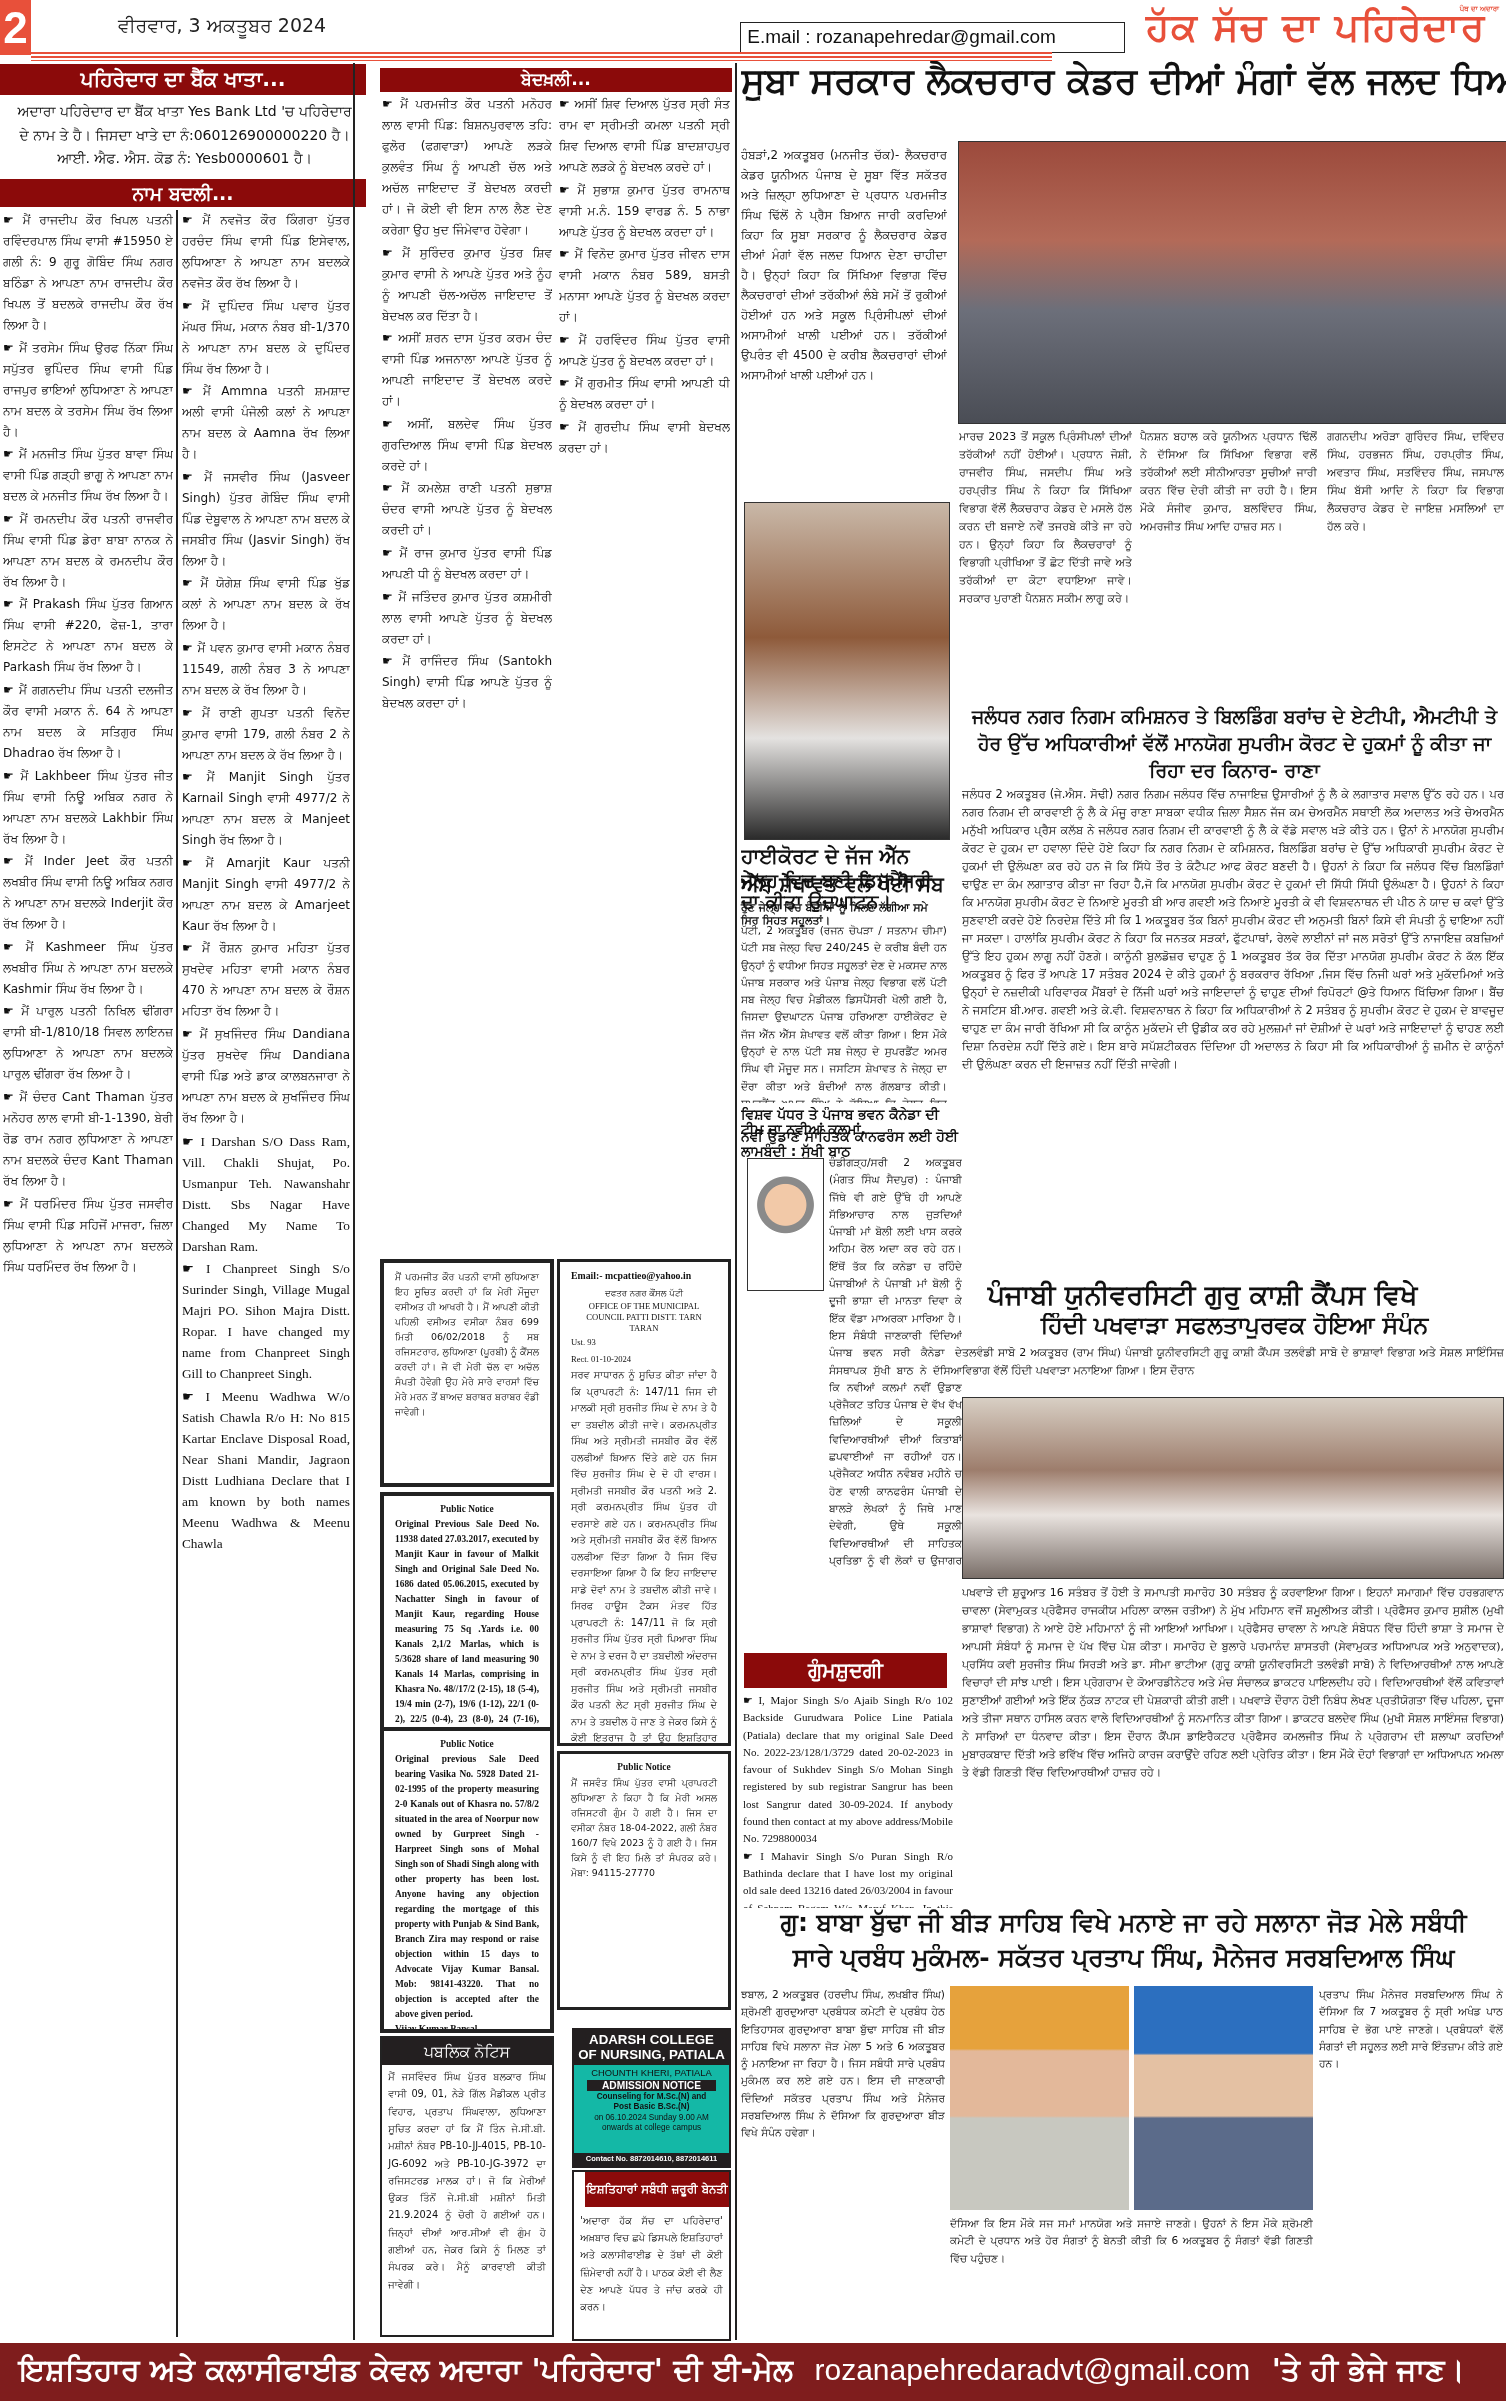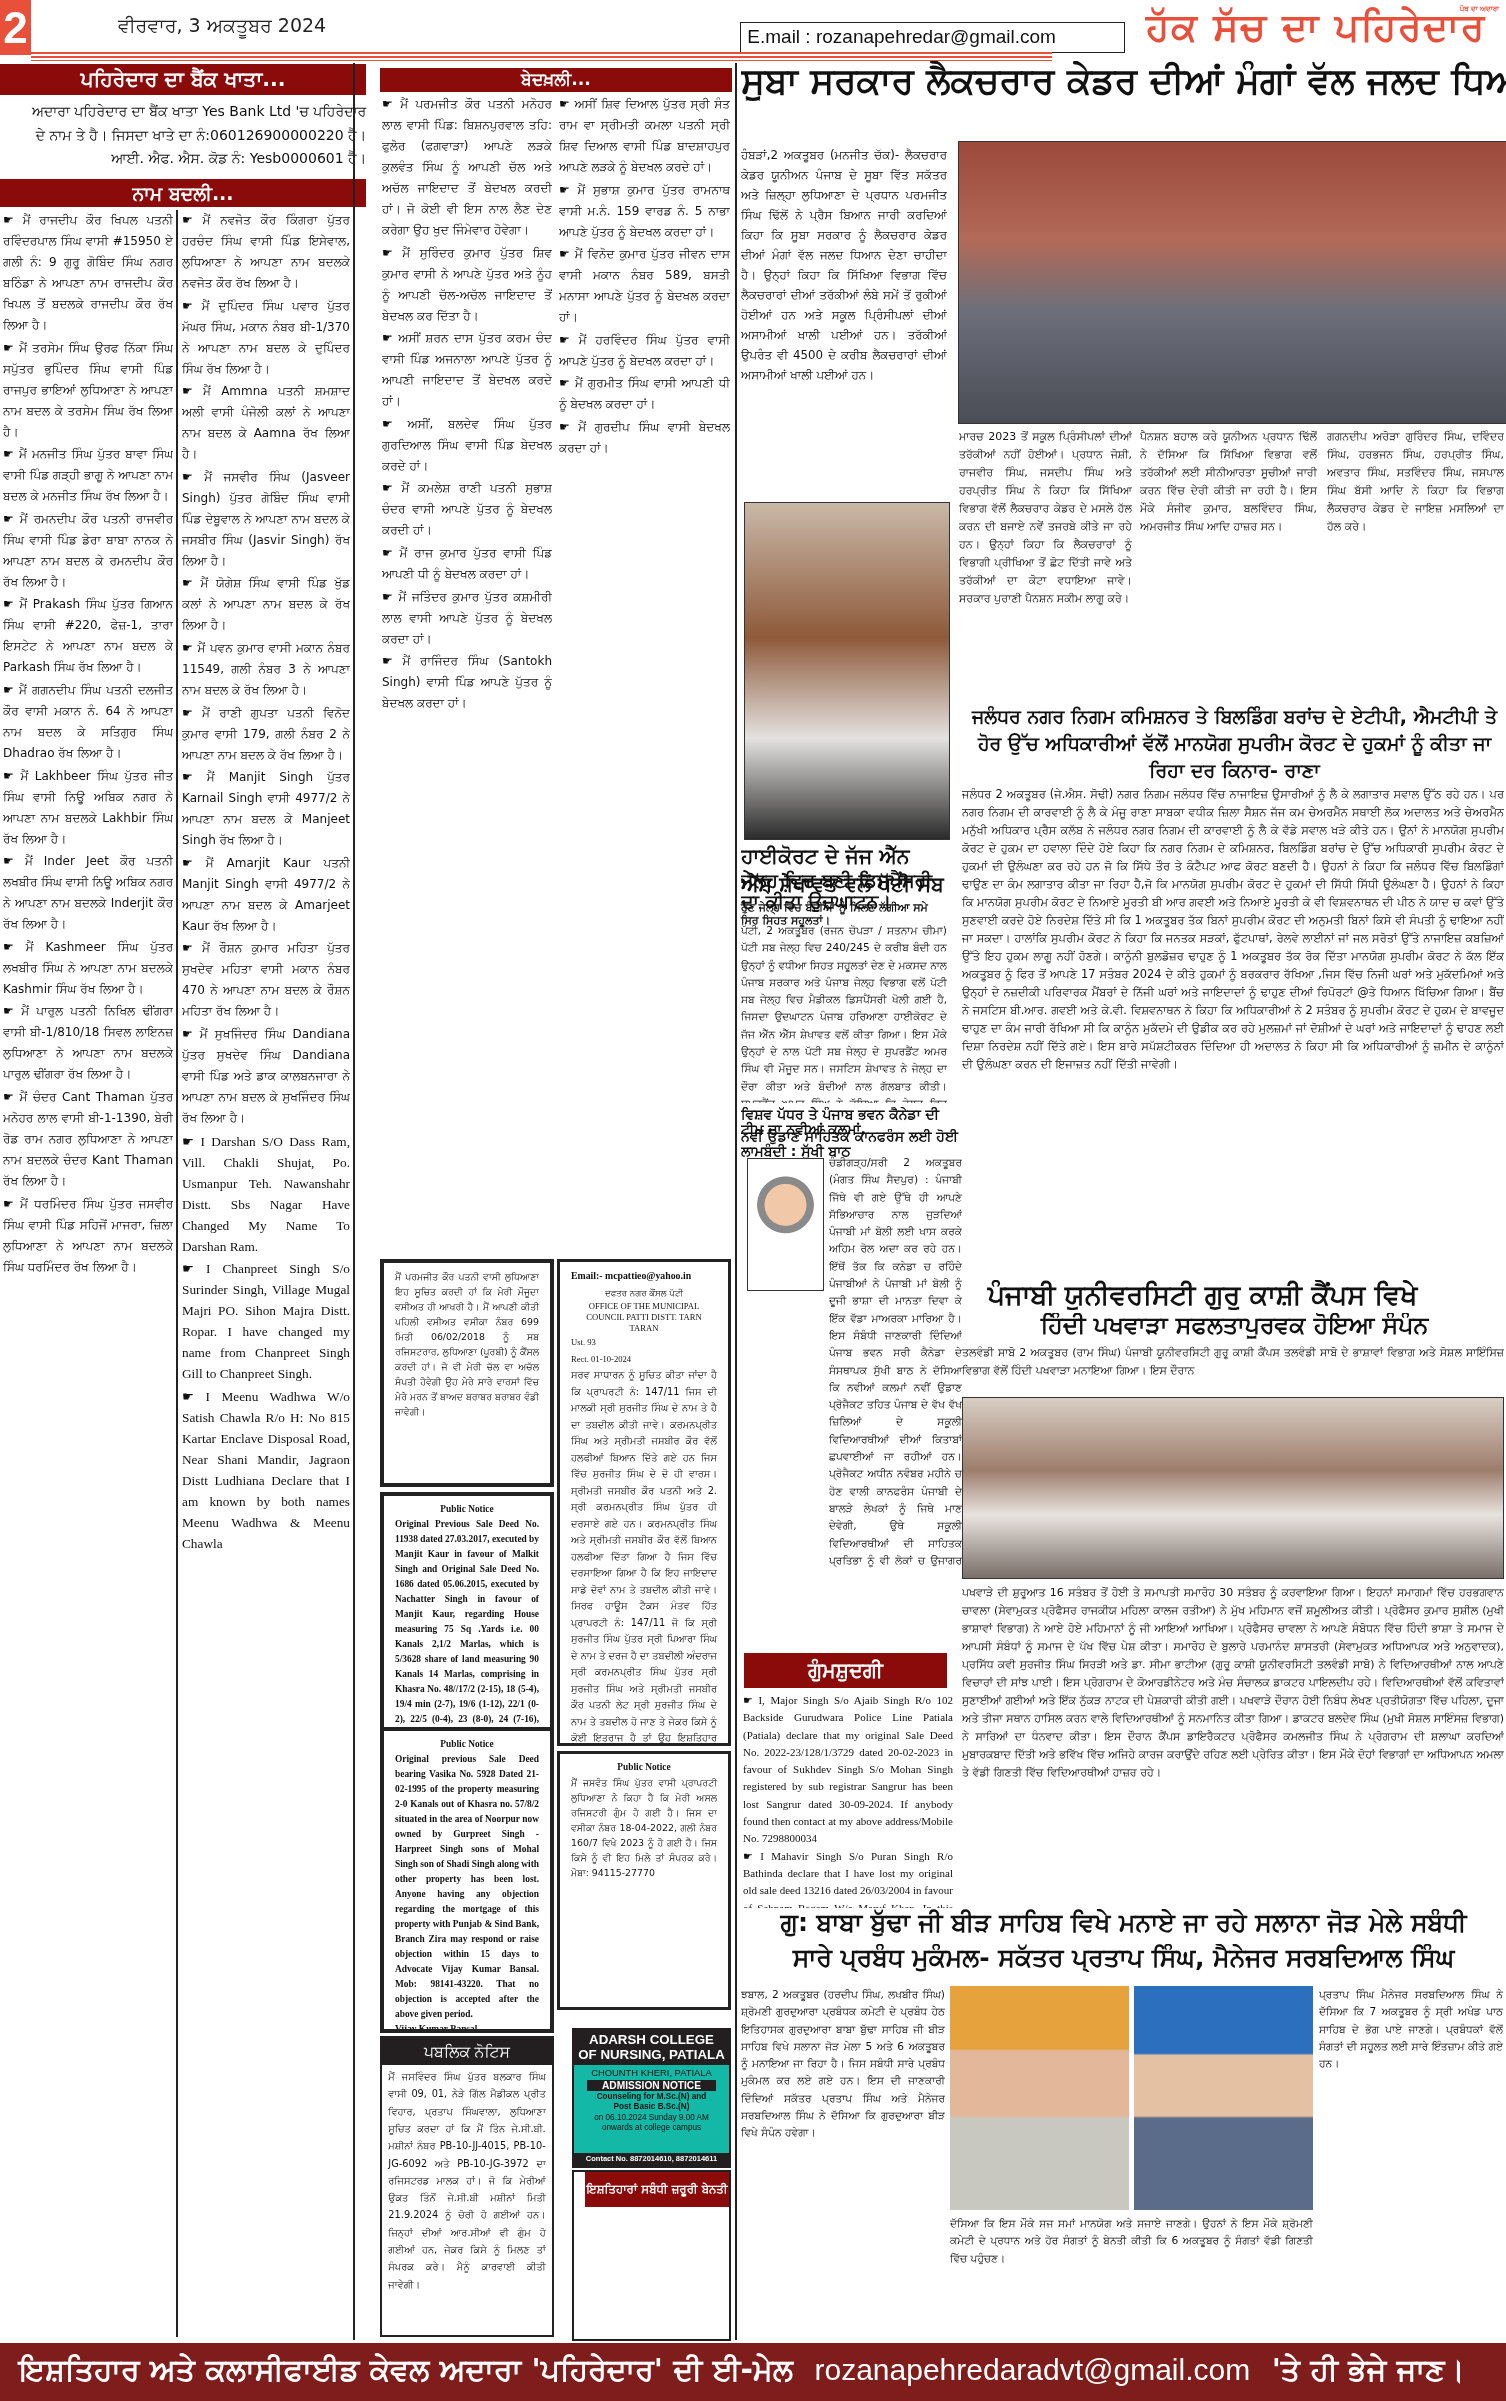--- a/index.html
+++ b/index.html
@@ -39,21 +39,21 @@
 <div class="abs pg-num">2</div>
 <div class="abs hdr-date">ਵੀਰਵਾਰ, 3 ਅਕਤੂਬਰ 2024</div>
 <div class="abs hdr-email">E.mail : rozanapehredar@gmail.com</div>
 <div class="abs hdr-rule"></div>
 <div class="abs masthead">
   <span>ਹੱਕ ਸੱਚ ਦਾ ਪਹਿਰੇਦਾਰ</span>
   <small>ਪੰਥ ਦਾ ਅਦਾਰਾ</small>
 </div>
 
 <div class="abs bar" style="left:0;top:64px;width:366px;height:31px;font-size:20.4px;line-height:31px;">ਪਹਿਰੇਦਾਰ ਦਾ ਬੈਂਕ ਖਾਤਾ...</div>
-<div class="abs" style="left:3.1px;top:100px;width:363px;font-size:14px;line-height:23.6px;text-align:right;">
+<div class="abs" style="left:3.1px;top:100px;width:363px;font-size:14px;line-height:23.6px;text-align:center;">
   <div>ਅਦਾਰਾ ਪਹਿਰੇਦਾਰ ਦਾ ਬੈਂਕ ਖਾਤਾ Yes Bank Ltd 'ਚ ਪਹਿਰੇਦਾਰ</div>
   <div>ਦੇ ਨਾਮ ਤੇ ਹੈ। ਜਿਸਦਾ ਖਾਤੇ ਦਾ ਨੰ:060126900000220 ਹੈ।</div>
   <div>ਆਈ. ਐਫ. ਐਸ. ਕੋਡ ਨੰ: Yesb0000601 ਹੈ।</div>
 </div>
 <div class="abs bar" style="left:0;top:179px;width:366px;height:28px;font-size:19px;line-height:28px;">ਨਾਮ ਬਦਲੀ...</div>
 
 <div class="abs col-text" style="left:3.1px;top:210px;width:170px;height:2127px;">
   <p>ਮੈਂ ਰਾਜਦੀਪ ਕੌਰ ਖਿਪਲ ਪਤਨੀ ਰਵਿੰਦਰਪਾਲ ਸਿੰਘ ਵਾਸੀ #15950 ਏ ਗਲੀ ਨੰ: 9 ਗੁਰੂ ਗੋਬਿੰਦ ਸਿੰਘ ਨਗਰ ਬਠਿੰਡਾ ਨੇ ਆਪਣਾ ਨਾਮ ਰਾਜਦੀਪ ਕੌਰ ਖਿਪਲ ਤੋਂ ਬਦਲਕੇ ਰਾਜਦੀਪ ਕੌਰ ਰੱਖ ਲਿਆ ਹੈ।</p>
   <p>ਮੈਂ ਤਰਸੇਮ ਸਿੰਘ ਉਰਫ ਨਿੱਕਾ ਸਿੰਘ ਸਪੁੱਤਰ ਭੁਪਿੰਦਰ ਸਿੰਘ ਵਾਸੀ ਪਿੰਡ ਰਾਜਪੁਰ ਭਾਇਆਂ ਲੁਧਿਆਣਾ ਨੇ ਆਪਣਾ ਨਾਮ ਬਦਲ ਕੇ ਤਰਸੇਮ ਸਿੰਘ ਰੱਖ ਲਿਆ ਹੈ।</p>
   <p>ਮੈਂ ਮਨਜੀਤ ਸਿੰਘ ਪੁੱਤਰ ਬਾਵਾ ਸਿੰਘ ਵਾਸੀ ਪਿੰਡ ਗੜ੍ਹੀ ਭਾਗੂ ਨੇ ਆਪਣਾ ਨਾਮ ਬਦਲ ਕੇ ਮਨਜੀਤ ਸਿੰਘ ਰੱਖ ਲਿਆ ਹੈ।</p>
@@ -144,20 +144,21 @@
   <div style="font-size:9.4px;margin-top:2.4px">CHOUNTH KHERI, PATIALA</div>
   <div class="adbox" style="margin:1.6px 12.6px;font-weight:bold;font-size:10.2px;">ADMISSION NOTICE</div>
   <div style="font-weight:bold;font-size:8.2px;line-height:10.2px">Counseling for M.Sc.(N) and</div>
   <div style="font-weight:bold;font-size:8.2px;line-height:10.2px">Post Basic B.Sc.(N)</div>
   <div style="font-size:8.2px;line-height:10.2px">on 06.10.2024 Sunday 9.00 AM</div>
   <div style="font-size:8.2px;line-height:10.2px">onwards at college campus</div>
   <div class="adbox" style="position:absolute;left:0;bottom:0;width:100%;font-size:7.5px;font-weight:bold;line-height:12.6px;">Contact No. 8872014610, 8872014611</div>
 </div>
 <div class="abs" style="left:572px;top:2170px;width:159px;height:171px;border:2.4px solid #231f20;">
   <div class="bar" style="font-size:11.8px;line-height:35px;height:35px;margin-left:11px;">ਇਸ਼ਤਿਹਾਰਾਂ ਸਬੰਧੀ ਜ਼ਰੂਰੀ ਬੇਨਤੀ</div>
+  <div style="padding:4.7px 6.3px;font-size:9.8px;line-height:17.3px;text-align:justify;">'ਅਦਾਰਾ ਹੱਕ ਸੱਚ ਦਾ ਪਹਿਰੇਦਾਰ' ਅਖ਼ਬਾਰ ਵਿਚ ਛਪੇ ਡਿਸਪਲੇ ਇਸ਼ਤਿਹਾਰਾਂ ਅਤੇ ਕਲਾਸੀਫਾਈਡ ਦੇ ਤੱਥਾਂ ਦੀ ਕੋਈ ਜ਼ਿੰਮੇਵਾਰੀ ਨਹੀਂ ਹੈ। ਪਾਠਕ ਕੋਈ ਵੀ ਲੈਣ ਦੇਣ ਆਪਣੇ ਪੱਧਰ ਤੇ ਜਾਂਚ ਕਰਕੇ ਹੀ ਕਰਨ।</div>
 </div>
 
 <div class="abs vline" style="left:735px;top:63px;height:2277px;"></div>
 
 <div class="abs headline" style="left:741px;top:61px;width:765px;font-size:36px;">ਸੂਬਾ ਸਰਕਾਰ ਲੈਕਚਰਾਰ ਕੇਡਰ ਦੀਆਂ ਮੰਗਾਂ ਵੱਲ ਜਲਦ ਧਿਆਨ ਦੇਵੇ- ਢਿੱਲੋਂ</div>
 <div class="abs news" style="left:741px;top:145px;width:206px;height:322px;">ਹੰਬੜਾਂ,2 ਅਕਤੂਬਰ (ਮਨਜੀਤ ਚੱਕ)- ਲੈਕਚਰਾਰ ਕੇਡਰ ਯੂਨੀਅਨ ਪੰਜਾਬ ਦੇ ਸੂਬਾ ਵਿੱਤ ਸਕੱਤਰ ਅਤੇ ਜ਼ਿਲ੍ਹਾ ਲੁਧਿਆਣਾ ਦੇ ਪ੍ਰਧਾਨ ਪਰਮਜੀਤ ਸਿੰਘ ਢਿੱਲੋਂ ਨੇ ਪ੍ਰੈਸ ਬਿਆਨ ਜਾਰੀ ਕਰਦਿਆਂ ਕਿਹਾ ਕਿ ਸੂਬਾ ਸਰਕਾਰ ਨੂੰ ਲੈਕਚਰਾਰ ਕੇਡਰ ਦੀਆਂ ਮੰਗਾਂ ਵੱਲ ਜਲਦ ਧਿਆਨ ਦੇਣਾ ਚਾਹੀਦਾ ਹੈ। ਉਨ੍ਹਾਂ ਕਿਹਾ ਕਿ ਸਿੱਖਿਆ ਵਿਭਾਗ ਵਿੱਚ ਲੈਕਚਰਾਰਾਂ ਦੀਆਂ ਤਰੱਕੀਆਂ ਲੰਬੇ ਸਮੇਂ ਤੋਂ ਰੁਕੀਆਂ ਹੋਈਆਂ ਹਨ ਅਤੇ ਸਕੂਲ ਪ੍ਰਿੰਸੀਪਲਾਂ ਦੀਆਂ ਅਸਾਮੀਆਂ ਖਾਲੀ ਪਈਆਂ ਹਨ। ਤਰੱਕੀਆਂ ਉਪਰੰਤ ਵੀ 4500 ਦੇ ਕਰੀਬ ਲੈਕਚਰਾਰਾਂ ਦੀਆਂ ਅਸਾਮੀਆਂ ਖਾਲੀ ਪਈਆਂ ਹਨ।</div>
 <div class="abs photo" style="left:958px;top:141px;width:549px;height:283px;"></div>
 <div class="abs news" style="left:741px;top:467px;width:206px;height:23.6px;"></div>
 <div class="abs news" style="left:959px;top:428px;width:173px;height:267px;font-size:11px;line-height:18px;">ਮਾਰਚ 2023 ਤੋਂ ਸਕੂਲ ਪ੍ਰਿੰਸੀਪਲਾਂ ਦੀਆਂ ਤਰੱਕੀਆਂ ਨਹੀਂ ਹੋਈਆਂ। ਪ੍ਰਧਾਨ ਜੋਸ਼ੀ, ਰਾਜਵੀਰ ਸਿੰਘ, ਜਸਦੀਪ ਸਿੰਘ ਅਤੇ ਹਰਪ੍ਰੀਤ ਸਿੰਘ ਨੇ ਕਿਹਾ ਕਿ ਸਿੱਖਿਆ ਵਿਭਾਗ ਵੱਲੋਂ ਲੈਕਚਰਾਰ ਕੇਡਰ ਦੇ ਮਸਲੇ ਹੱਲ ਕਰਨ ਦੀ ਬਜਾਏ ਨਵੇਂ ਤਜਰਬੇ ਕੀਤੇ ਜਾ ਰਹੇ ਹਨ। ਉਨ੍ਹਾਂ ਕਿਹਾ ਕਿ ਲੈਕਚਰਾਰਾਂ ਨੂੰ ਵਿਭਾਗੀ ਪ੍ਰੀਖਿਆ ਤੋਂ ਛੋਟ ਦਿੱਤੀ ਜਾਵੇ ਅਤੇ ਤਰੱਕੀਆਂ ਦਾ ਕੋਟਾ ਵਧਾਇਆ ਜਾਵੇ। ਸਰਕਾਰ ਪੁਰਾਣੀ ਪੈਨਸ਼ਨ ਸਕੀਮ ਲਾਗੂ ਕਰੇ।</div>
 <div class="abs news" style="left:1140px;top:428px;width:177px;height:267px;font-size:11px;line-height:18px;">ਪੈਨਸ਼ਨ ਬਹਾਲ ਕਰੇ ਯੂਨੀਅਨ ਪ੍ਰਧਾਨ ਢਿੱਲੋਂ ਨੇ ਦੱਸਿਆ ਕਿ ਸਿੱਖਿਆ ਵਿਭਾਗ ਵਲੋਂ ਤਰੱਕੀਆਂ ਲਈ ਸੀਨੀਆਰਤਾ ਸੂਚੀਆਂ ਜਾਰੀ ਕਰਨ ਵਿੱਚ ਦੇਰੀ ਕੀਤੀ ਜਾ ਰਹੀ ਹੈ। ਇਸ ਮੌਕੇ ਸੰਜੀਵ ਕੁਮਾਰ, ਬਲਵਿੰਦਰ ਸਿੰਘ, ਅਮਰਜੀਤ ਸਿੰਘ ਆਦਿ ਹਾਜ਼ਰ ਸਨ।</div>

